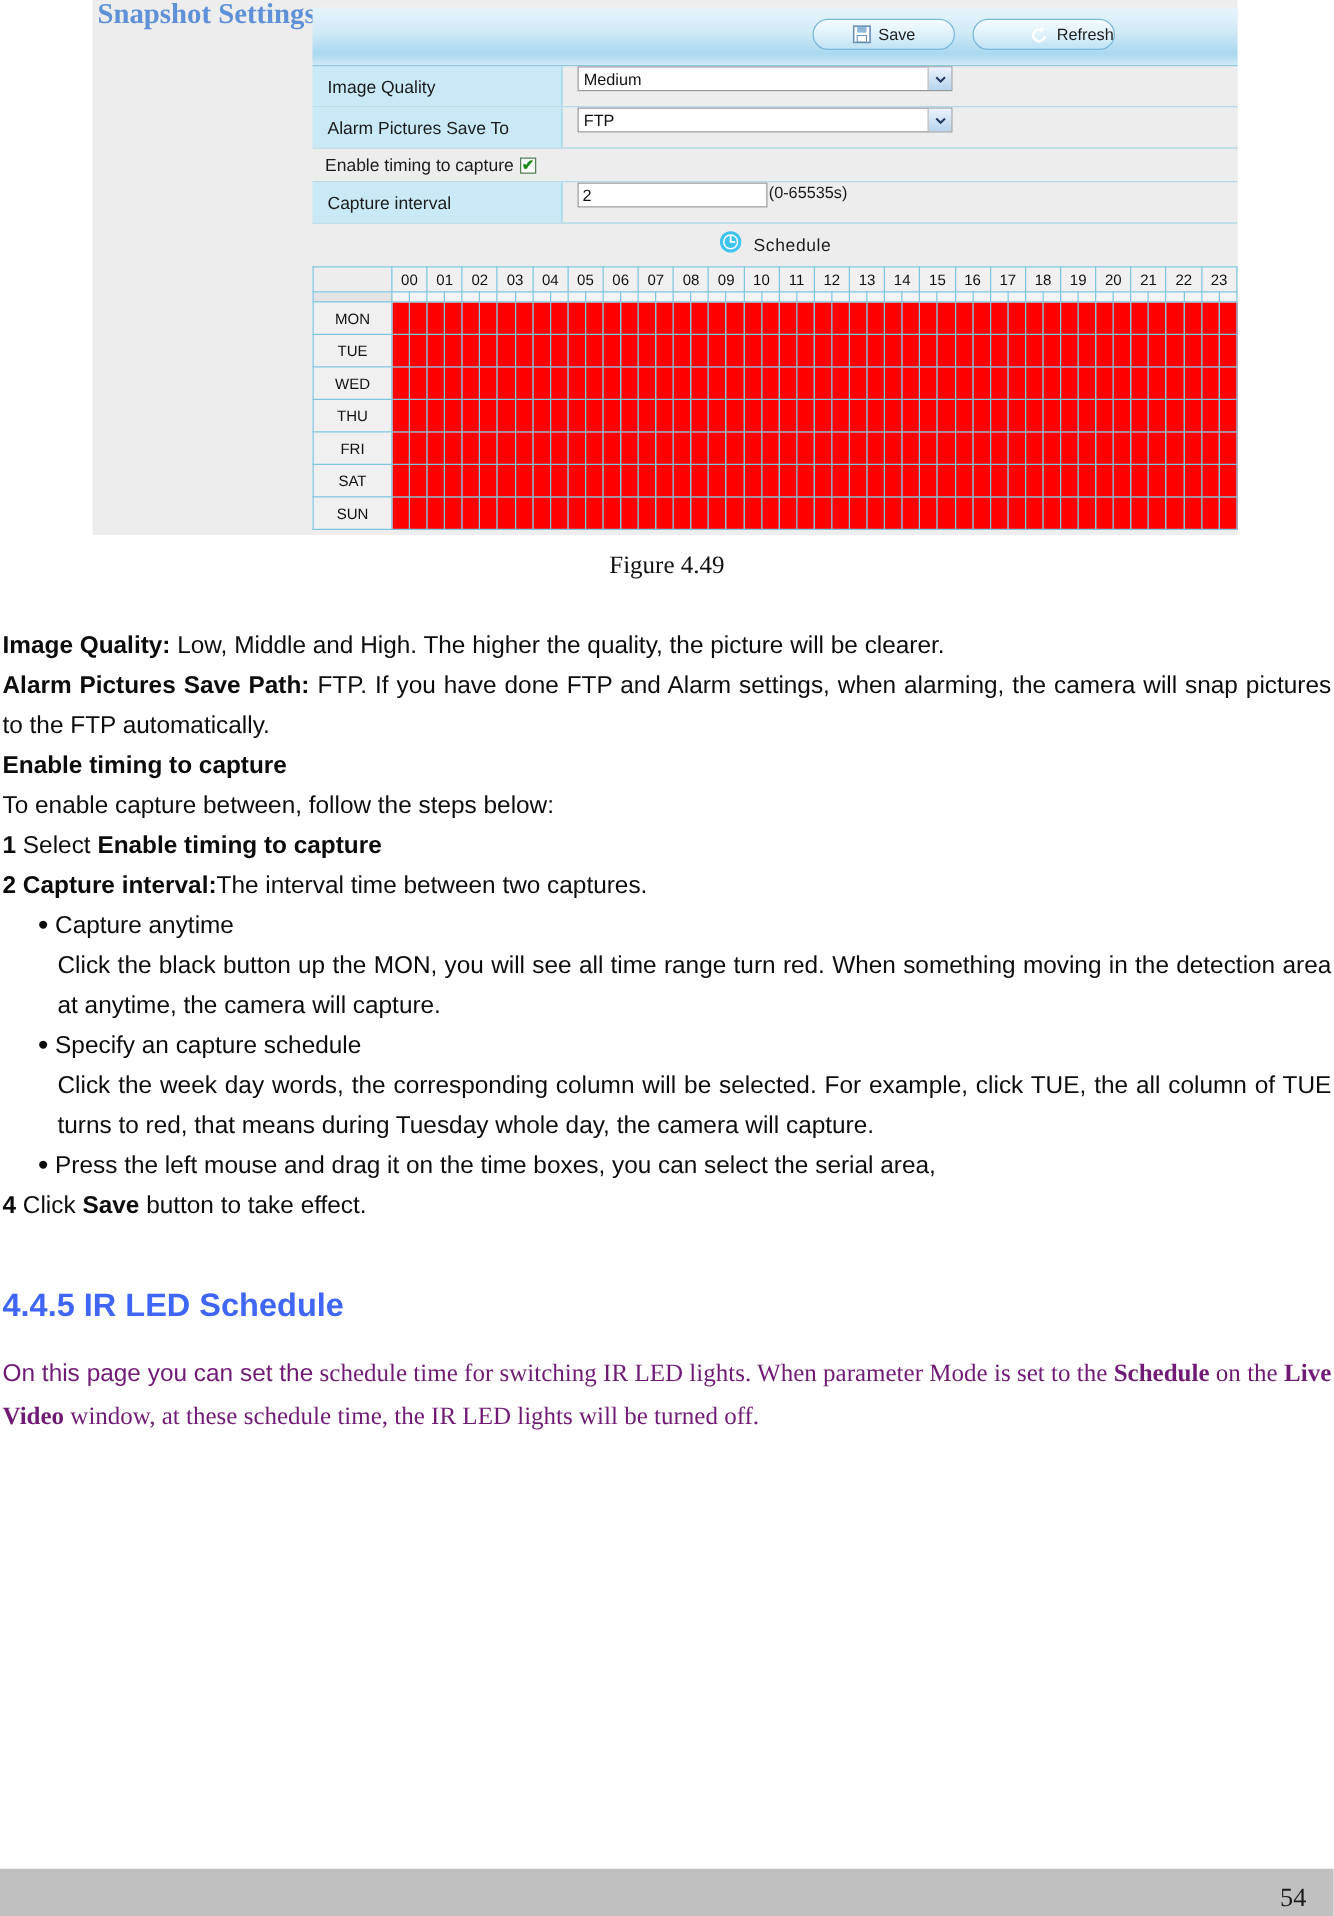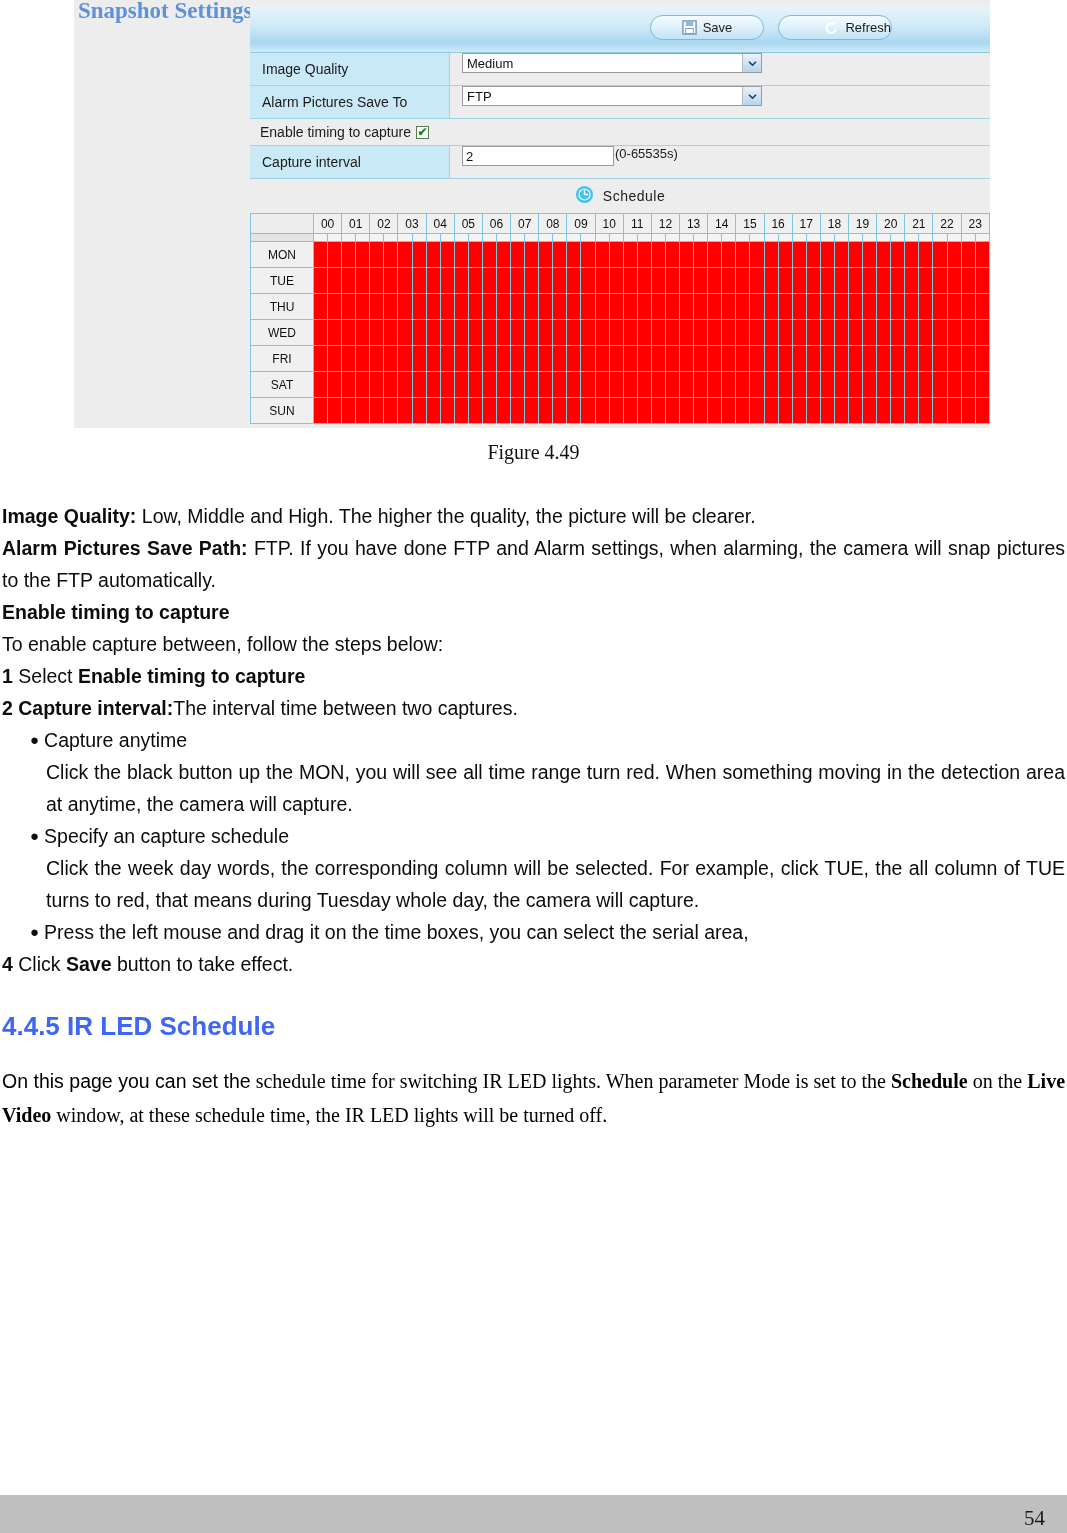--- a/index.html
+++ b/index.html
@@ -264,28 +264,28 @@
     font-size: 15px;
     vertical-align: 2px;
     margin-right: 5px;
   }
 
   #section-heading {
     font-family: "Liberation Sans", sans-serif;
     font-size: 26px;
     font-weight: bold;
     color: #3f66f5;
-    margin: 28px 0 0 0;
+    margin: 46px 0 0 0;
     line-height: 36px;
   }
   #ir-paragraph {
     font-family: "Liberation Serif", serif;
     font-size: 20px;
     line-height: 34px;
-    color: #000000;
+    color: #701a75;
     text-align: justify;
   }
   #ir-paragraph .sans-lead {
     font-family: "Liberation Sans", sans-serif;
     font-size: 19.5px;
   }
 
   
   #footer-bar {
     position: absolute;
@@ -570,21 +570,21 @@
             <td class="slot" style="background: rgb(254, 0, 0);"></td>
             <td class="slot" style="background: rgb(254, 0, 0);"></td>
             <td class="slot" style="background: rgb(254, 0, 0);"></td>
             <td class="slot" style="background: rgb(254, 0, 0);"></td>
             <td class="slot" style="background: rgb(254, 0, 0);"></td>
             <td class="slot" style="background: rgb(254, 0, 0);"></td>
             <td class="slot" style="background: rgb(254, 0, 0);"></td>
             <td class="slot" style="background: rgb(254, 0, 0);"></td>
           </tr>
           <tr>
-            <td class="day-cell">THU</td>
+            <td class="day-cell">WED</td>
             <td class="slot" style="background: rgb(254, 0, 0);"></td>
             <td class="slot" style="background: rgb(254, 0, 0);"></td>
             <td class="slot" style="background: rgb(254, 0, 0);"></td>
             <td class="slot" style="background: rgb(254, 0, 0);"></td>
             <td class="slot" style="background: rgb(254, 0, 0);"></td>
             <td class="slot" style="background: rgb(254, 0, 0);"></td>
             <td class="slot" style="background: rgb(254, 0, 0);"></td>
             <td class="slot" style="background: rgb(254, 0, 0);"></td>
             <td class="slot" style="background: rgb(254, 0, 0);"></td>
             <td class="slot" style="background: rgb(254, 0, 0);"></td>
@@ -621,21 +621,21 @@
             <td class="slot" style="background: rgb(254, 0, 0);"></td>
             <td class="slot" style="background: rgb(254, 0, 0);"></td>
             <td class="slot" style="background: rgb(254, 0, 0);"></td>
             <td class="slot" style="background: rgb(254, 0, 0);"></td>
             <td class="slot" style="background: rgb(254, 0, 0);"></td>
             <td class="slot" style="background: rgb(254, 0, 0);"></td>
             <td class="slot" style="background: rgb(254, 0, 0);"></td>
             <td class="slot" style="background: rgb(254, 0, 0);"></td>
           </tr>
           <tr>
-            <td class="day-cell">WED</td>
+            <td class="day-cell">THU</td>
             <td class="slot" style="background: rgb(254, 0, 0);"></td>
             <td class="slot" style="background: rgb(254, 0, 0);"></td>
             <td class="slot" style="background: rgb(254, 0, 0);"></td>
             <td class="slot" style="background: rgb(254, 0, 0);"></td>
             <td class="slot" style="background: rgb(254, 0, 0);"></td>
             <td class="slot" style="background: rgb(254, 0, 0);"></td>
             <td class="slot" style="background: rgb(254, 0, 0);"></td>
             <td class="slot" style="background: rgb(254, 0, 0);"></td>
             <td class="slot" style="background: rgb(254, 0, 0);"></td>
             <td class="slot" style="background: rgb(254, 0, 0);"></td>

